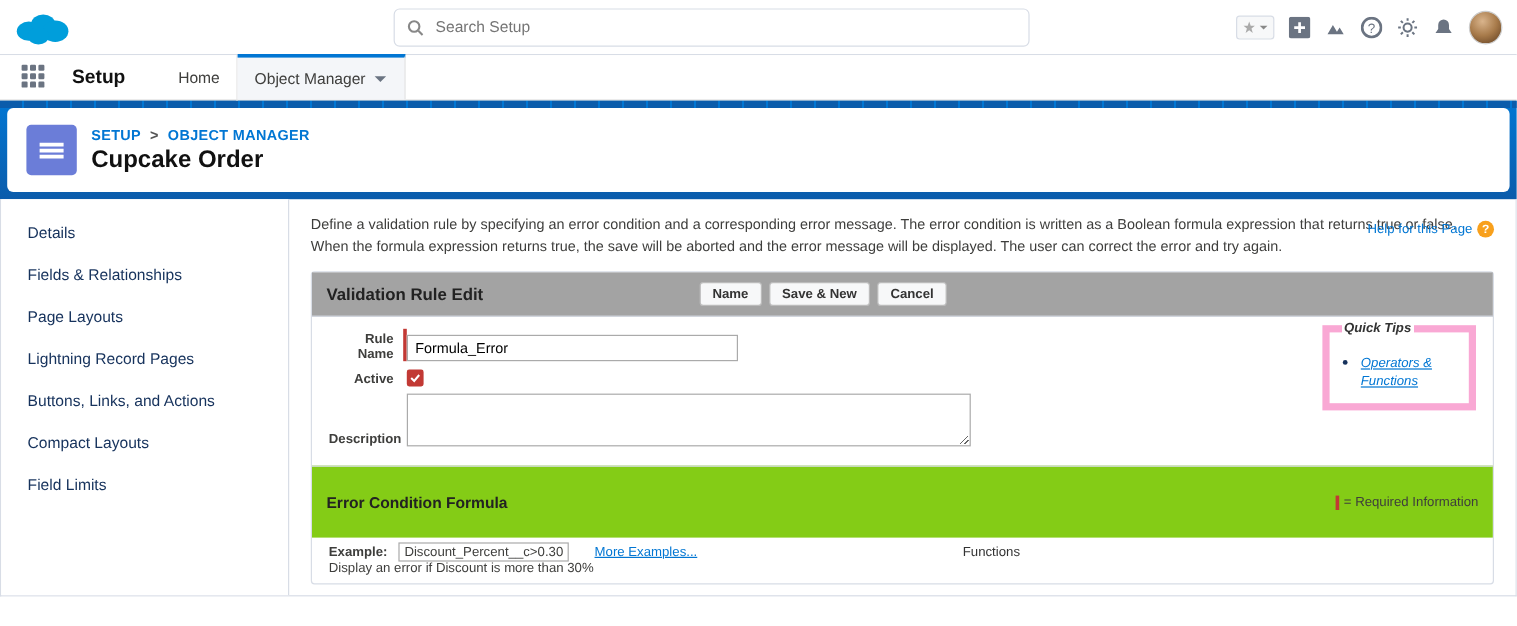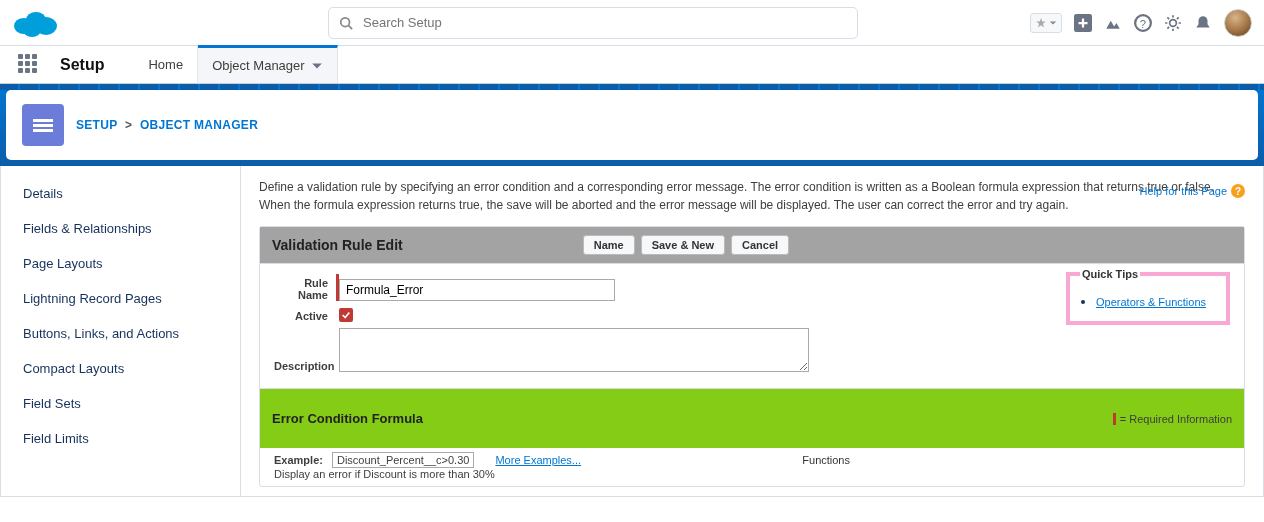--- a/index.html
+++ b/index.html
@@ -57,21 +57,21 @@
 .panel-body { padding: 10px 14px; display: flex; gap: 20px; position: relative; }
 .form-col { flex: 0 0 550px; }
 .form-row { display: flex; align-items: flex-end; margin-bottom: 6px; }
 .form-row label { width: 62px; text-align: right; font-size: 11px; font-weight: 700; color: #3e3e3c; padding-right: 8px; padding-top: 3px; }
 .req-bar { width: 3px; background: #c23934; align-self: stretch; margin-right: 0; }
 .form-row input[type=text] { width: 276px; border: 1px solid #aaa; padding: 3px 6px; font-size: 12px; }
 .check { width: 14px; height: 14px; background: #c23934; border-radius: 2px; display: flex; align-items: center; justify-content: center; margin-left: 3px; }
 .check svg { width: 10px; height: 10px; fill: #fff; }
 .form-row textarea { width: 470px; height: 44px; border: 1px solid #aaa; padding: 4px; resize: both; font-size: 12px; margin-left: 3px; }
 
-.quick-tips { position: absolute; right: 14px; top: 4px; border: 4px solid #f9a8d4; width: 164px; padding: 8px 10px 12px 10px; }
+.quick-tips { position: absolute; right: 14px; top: 4px; border: 6px solid #f9a8d4; width: 128px; padding: 8px 10px 12px 10px; font-style: italic; }
 .quick-tips legend { font-size: 11px; font-weight: 700; padding: 0 2px; color: #333; }
 .quick-tips ul { list-style: disc; padding-left: 16px; margin-top: 6px; }
 .quick-tips a { font-size: 11px; color: #0176d3; text-decoration: underline; }
 
 .sub-section { border-top: 1px solid #d8dde6; background: #84cc16; padding: 22px 12px; display: flex; align-items: center; justify-content: space-between; }
 .sub-section h3 { font-size: 13px; font-weight: 700; color: #222; }
 .req-key { font-size: 11px; color: #3e3e3c; display: flex; align-items: center; gap: 4px; }
 .req-key .bar { width: 3px; height: 12px; background: #c23934; display: inline-block; }
 
 .example-row { padding: 6px 14px; font-size: 11px; color: #3e3e3c; }
@@ -176,33 +176,33 @@
       <svg viewBox="0 0 24 24">
           <path d="M2 6h20v3H2zM2 11h20v3H2zM2 16h20v3H2z"></path>
         </svg>
     </div>
     <div>
       <div class="crumbs">
         <a>SETUP</a>
         <span class="sep">&gt;</span>
         <a>OBJECT MANAGER</a>
       </div>
+      <div class="obj-title">Cupcake Order</div>
     </div>
   </div>
 </div>
 
 <div class="layout">
   <div class="sidebar">
     <div class="item">Details</div>
     <div class="item">Fields &amp; Relationships</div>
     <div class="item">Page Layouts</div>
     <div class="item">Lightning Record Pages</div>
     <div class="item">Buttons, Links, and Actions</div>
     <div class="item">Compact Layouts</div>
-    <div class="item">Field Sets</div>
     <div class="item">Field Limits</div>
   </div>
 
   <div class="content">
     <div class="help-link">
       <span>Help for this Page</span>
       <span class="q">?</span>
     </div>
     <p class="intro">Define a validation rule by specifying an error condition and a corresponding error message. The error condition is written as a Boolean formula expression that returns true or false. When the formula expression returns true, the save will be aborted and the error message will be displayed. The user can correct the error and try again.</p>
 

